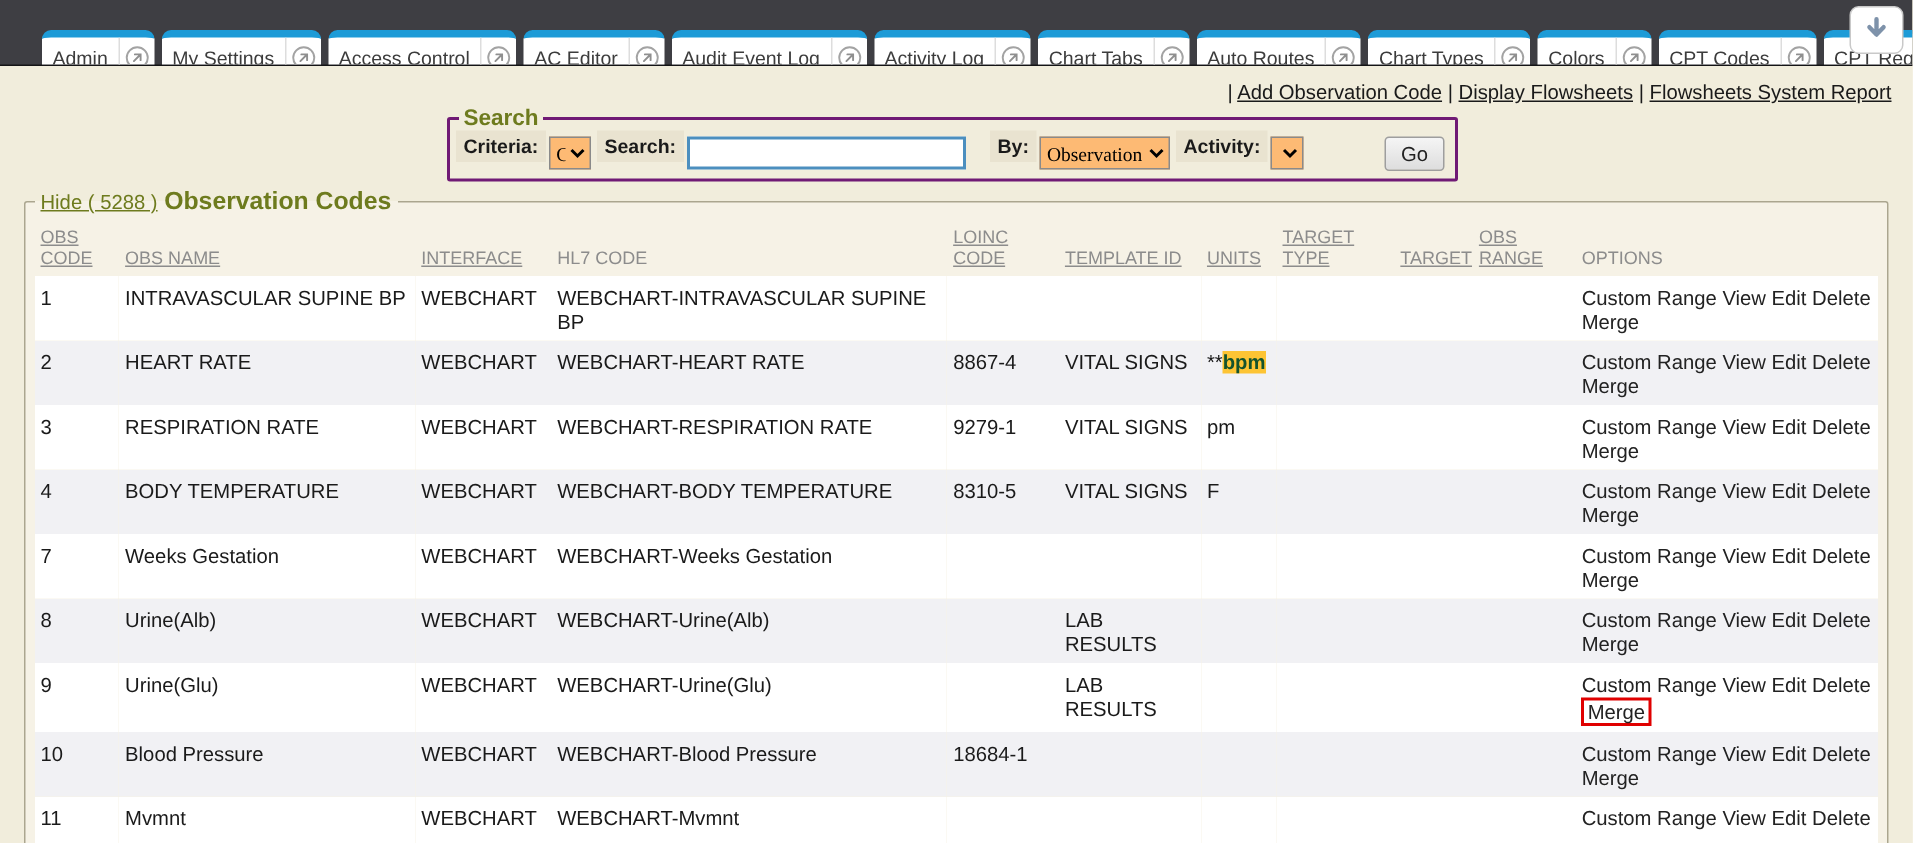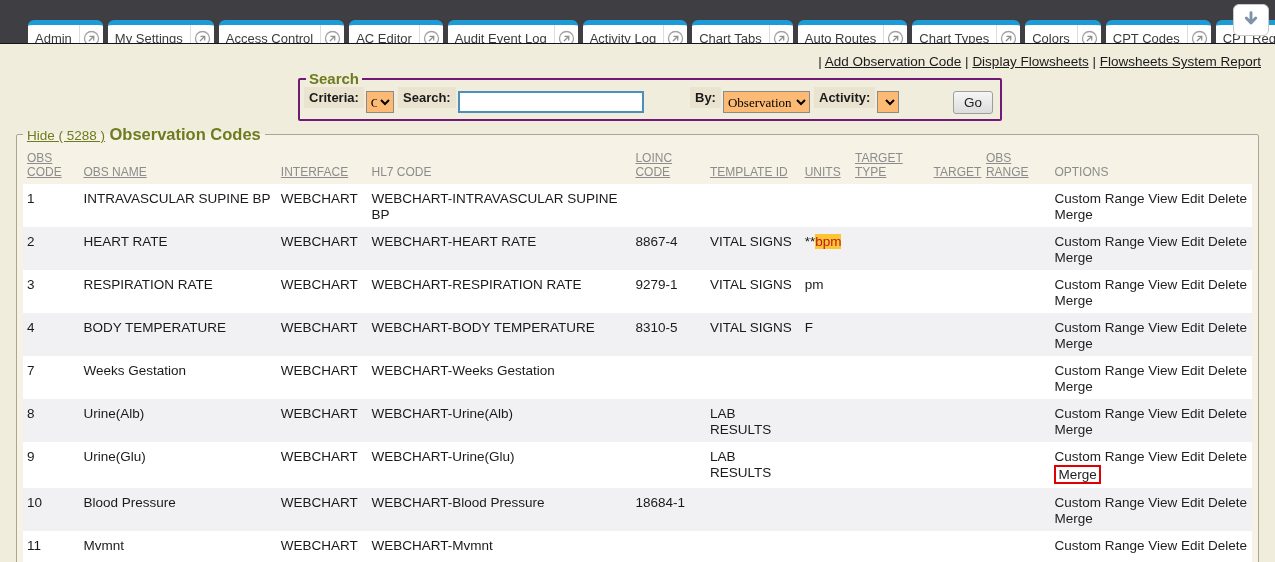--- a/index.html
+++ b/index.html
@@ -55,21 +55,21 @@
     padding: 0 4px 5px 4px; background: #F1EDDC;
   }
   .search-fs legend {
     color: #6E7B1E; font-weight: bold; font-size: 15px; padding: 0 3px;
     margin-left: 2px;
   }
   .search-grid { display: flex; }
   .scol { display: flex; flex-direction: row; }
   .c-criteria { width: 94px; }
   .c-search   { width: 262px; }
-  .c-by       { width: 124px; margin-left: 30px; }
+  .c-by       { width: 124px; }
   .c-interface{ width: 136px; }
   .c-go       { width: 46px; justify-content: center; align-items: center; }
   .slbl {
     background: #E9E3D0; font-weight: bold; font-size: 13px;
     padding: 3px 5px 4px 5px; height: 21px; white-space: nowrap;
   }
   .sctl { padding: 4px 4px 0 2px; }
   .sselect {
     width: 100%; height: 22px; font-size: 13px;
     font-family: Liberation Serif, serif;
@@ -117,21 +117,21 @@
 
   tbody tr { height: 40px; background: #FFFFFF; }
   tbody tr:nth-child(even) { background: #F1F1F4; }
   td {
     font-size: 13.5px; color: #1a1a1a; vertical-align: top;
     padding: 7px 4px 4px 4px; line-height: 16px;
     overflow: hidden; word-wrap: break-word;
   }
   .opt-link { color: #222; text-decoration: none; cursor: pointer; white-space: nowrap; }
   .red-box { border: 2px solid #E00000; padding: 0 2px; display: inline-block; line-height: 15px; }
-  mark.hl { background: #FDC434; color: #b91c1c; padding: 0; }
+  mark.hl { background: #FDC434; color: #14532d; padding: 0; font-weight: bold; }
 </style>
 </head>
 <body>
 
 <div class="tabbar">
   <div class="tabs" id="tabs">
       <div class="tab">
         <span class="tab-label">Admin</span>
         <span class="tab-icon">
           <svg width="17" height="17" viewBox="0 0 16 16">

